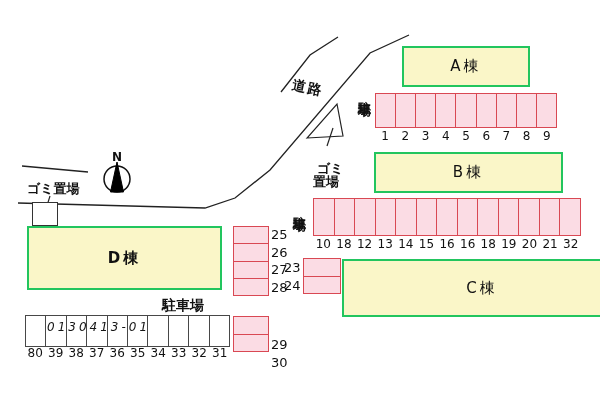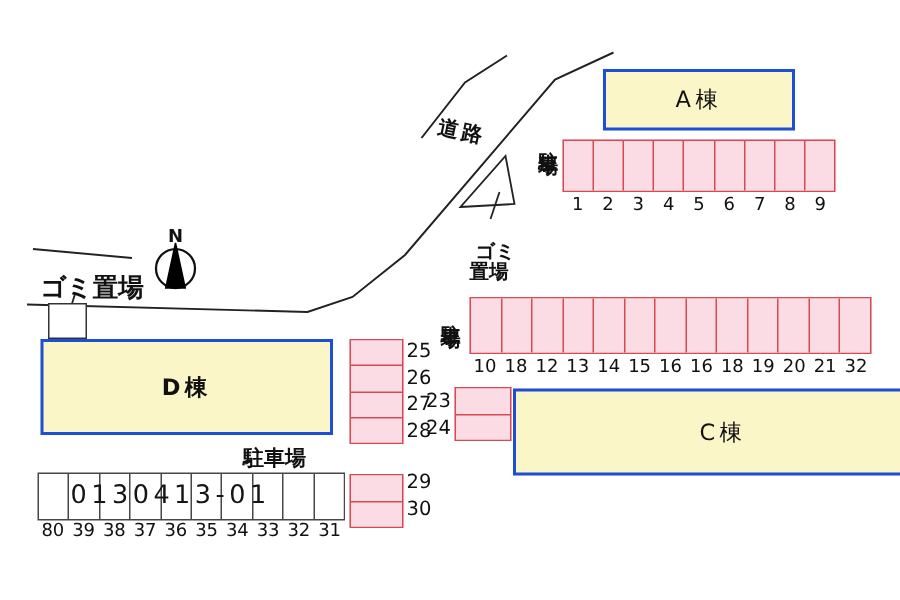--- a/index.html
+++ b/index.html
@@ -3,21 +3,21 @@
 <meta charset="utf-8">
 <style>
   html,body{margin:0;padding:0;background:#fff;}
   #canvas{
     position:relative;width:600px;height:400px;background:#ffffff;overflow:hidden;
     font-family:"DejaVu Sans","Liberation Sans",sans-serif;color:#111;
   }
   svg{position:absolute;left:0;top:0;}
   
   .bld{
-    position:absolute;background:#FAF6C8;border:2px solid #1d4ed8;box-sizing:border-box;
+    position:absolute;background:#FAF6C8;border:2px solid #22c55e;box-sizing:border-box;
     display:flex;align-items:center;justify-content:center;
     font-size:15px;letter-spacing:3px;color:#111;
   }
   
   .prow{
     position:absolute;display:flex;box-sizing:border-box;
     border:1.5px solid #D94853;background:#FBDCE4;
   }
   .prow .cell{flex:1;background:#FBDCE4;}
   .prow.h .cell + .cell{border-left:1.5px solid #D94853;}
@@ -29,21 +29,21 @@
   
   .nums{position:absolute;display:flex;font-size:12px;color:#111;}
   .nums .num{flex:1;text-align:center;}
   .numcol{position:absolute;display:flex;flex-direction:column;font-size:13px;color:#111;}
   .numcol .num{flex:1;display:flex;align-items:center;}
   .numcol.right .num{justify-content:flex-start;}
   
   .lbl{position:absolute;color:#111;white-space:nowrap;}
   .vtext{writing-mode:vertical-rl;text-orientation:upright;font-weight:bold;font-size:13px;letter-spacing:2px;}
   .garbage-rect{position:absolute;background:#fff;border:1px solid #333;box-sizing:border-box;}
-  .overlay-id{position:absolute;font-size:17px;letter-spacing:3px;color:#151515;}
+  .overlay-id{position:absolute;font-size:12px;letter-spacing:3px;color:#151515;font-style:italic;}
 </style>
 </head>
 <body>
 
 <div id="canvas">
 
   <svg width="600" height="400" viewBox="0 0 600 400">
     <polyline points="18,203 205,208 235,198 270,170 370,53 409,35" fill="none" stroke="#222" stroke-width="1.3"></polyline>
     <polyline points="281,92 310,55 338,37" fill="none" stroke="#222" stroke-width="1.3"></polyline>
     <line x1="22" y1="166" x2="88" y2="172" stroke="#222" stroke-width="1.3"></line>
@@ -51,21 +51,21 @@
     <polygon points="307,138 343,136 337,104" fill="#ffffff" stroke="#222" stroke-width="1.2"></polygon>
     <line x1="333" y1="128" x2="327" y2="146" stroke="#222" stroke-width="1.2"></line>
 
     <g>
       <circle cx="117" cy="179" r="13" fill="#ffffff" stroke="#111" stroke-width="1.5"></circle>
       <polygon points="117,162 110.5,192 123.5,192" fill="#000000" stroke="#000" stroke-width="1"></polygon>
       <text x="117" y="161" text-anchor="middle" font-size="12" font-weight="bold" fill="#111">N</text>
     </g>
   </svg>
 
-  <div class="lbl" style="left:27px;top:180px;font-size:17px;font-weight:bold;text-align:center;">ゴミ置場</div>
+  <div class="lbl" style="left:27px;top:180px;font-size:13px;font-weight:bold;text-align:center;">ゴミ置場</div>
   <div class="garbage-rect" style="left:32px;top:202px;width:26px;height:24px;"></div>
 
   <div class="lbl" style="left:292px;top:76px;font-size:14px;font-weight:bold;letter-spacing:2px;transform:rotate(12deg);transform-origin:left center;">道路</div>
 
   <div class="lbl" style="left:313px;top:143px;font-size:13px;line-height:12.5px;font-weight:bold;margin-top:20px;">
     <div style="padding-left:4px;">ゴミ</div>
     <div>置場</div>
   </div>
 
   <div class="bld" style="left:402px;top:46px;width:128px;height:41px;">
@@ -88,20 +88,23 @@
       <span class="num">2</span>
       <span class="num">3</span>
       <span class="num">4</span>
       <span class="num">5</span>
       <span class="num">6</span>
       <span class="num">7</span>
       <span class="num">8</span>
       <span class="num">9</span>
     </div>
 
+  <div class="bld" style="left:374px;top:152px;width:189px;height:41px;">
+    <span>B棟</span>
+  </div>
   <div class="lbl vtext" style="left:290px;top:205px;height:50px;">駐車場</div>
   <div class="prow h" style="left:313px;top:198px;width:268px;height:38px;">
       <div class="cell"></div>
       <div class="cell"></div>
       <div class="cell"></div>
       <div class="cell"></div>
       <div class="cell"></div>
       <div class="cell"></div>
       <div class="cell"></div>
       <div class="cell"></div>
@@ -146,21 +149,21 @@
     </div>
   <div class="prow v" style="left:303px;top:258px;width:38px;height:36px;">
       <div class="cell"></div>
       <div class="cell"></div>
     </div>
 
   <div class="prow v" style="left:233px;top:316px;width:36px;height:36px;">
       <div class="cell"></div>
       <div class="cell"></div>
     </div>
-  <div class="numcol right" style="left:271px;top:312px;height:36px;">
+  <div class="numcol right" style="left:271px;top:335px;height:36px;">
       <span class="num">29</span>
       <span class="num">30</span>
     </div>
 
   <div class="bld" style="left:342px;top:259px;width:280px;height:58px;">
     <span>C棟</span>
   </div>
 
   <div class="bld" style="left:27px;top:226px;width:195px;height:64px;font-weight:bold;">
     <span>D棟</span>

